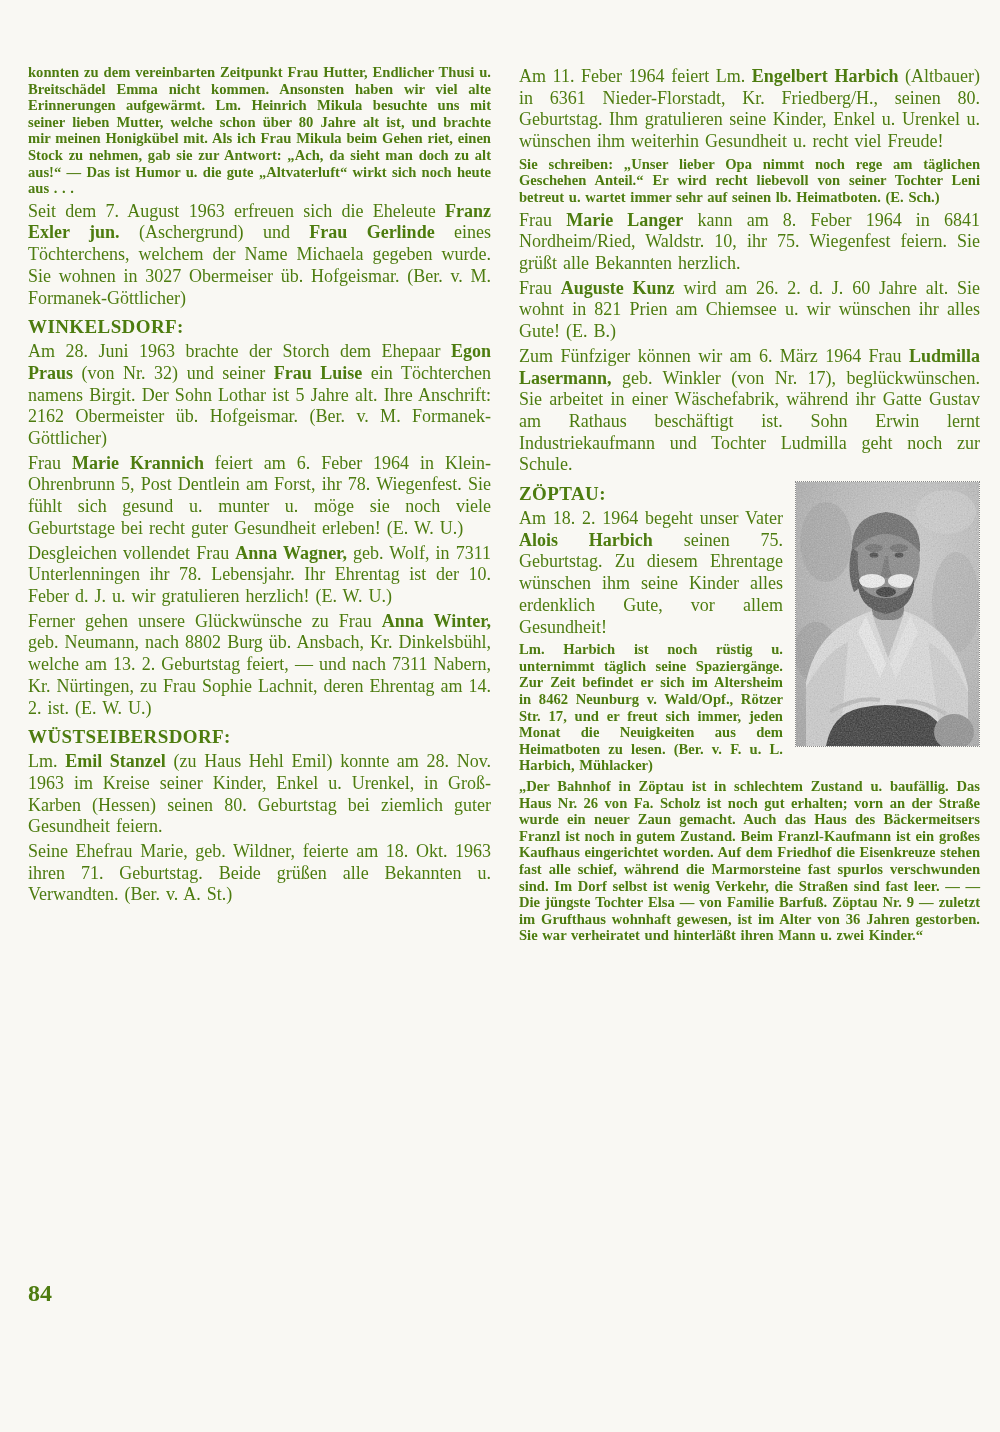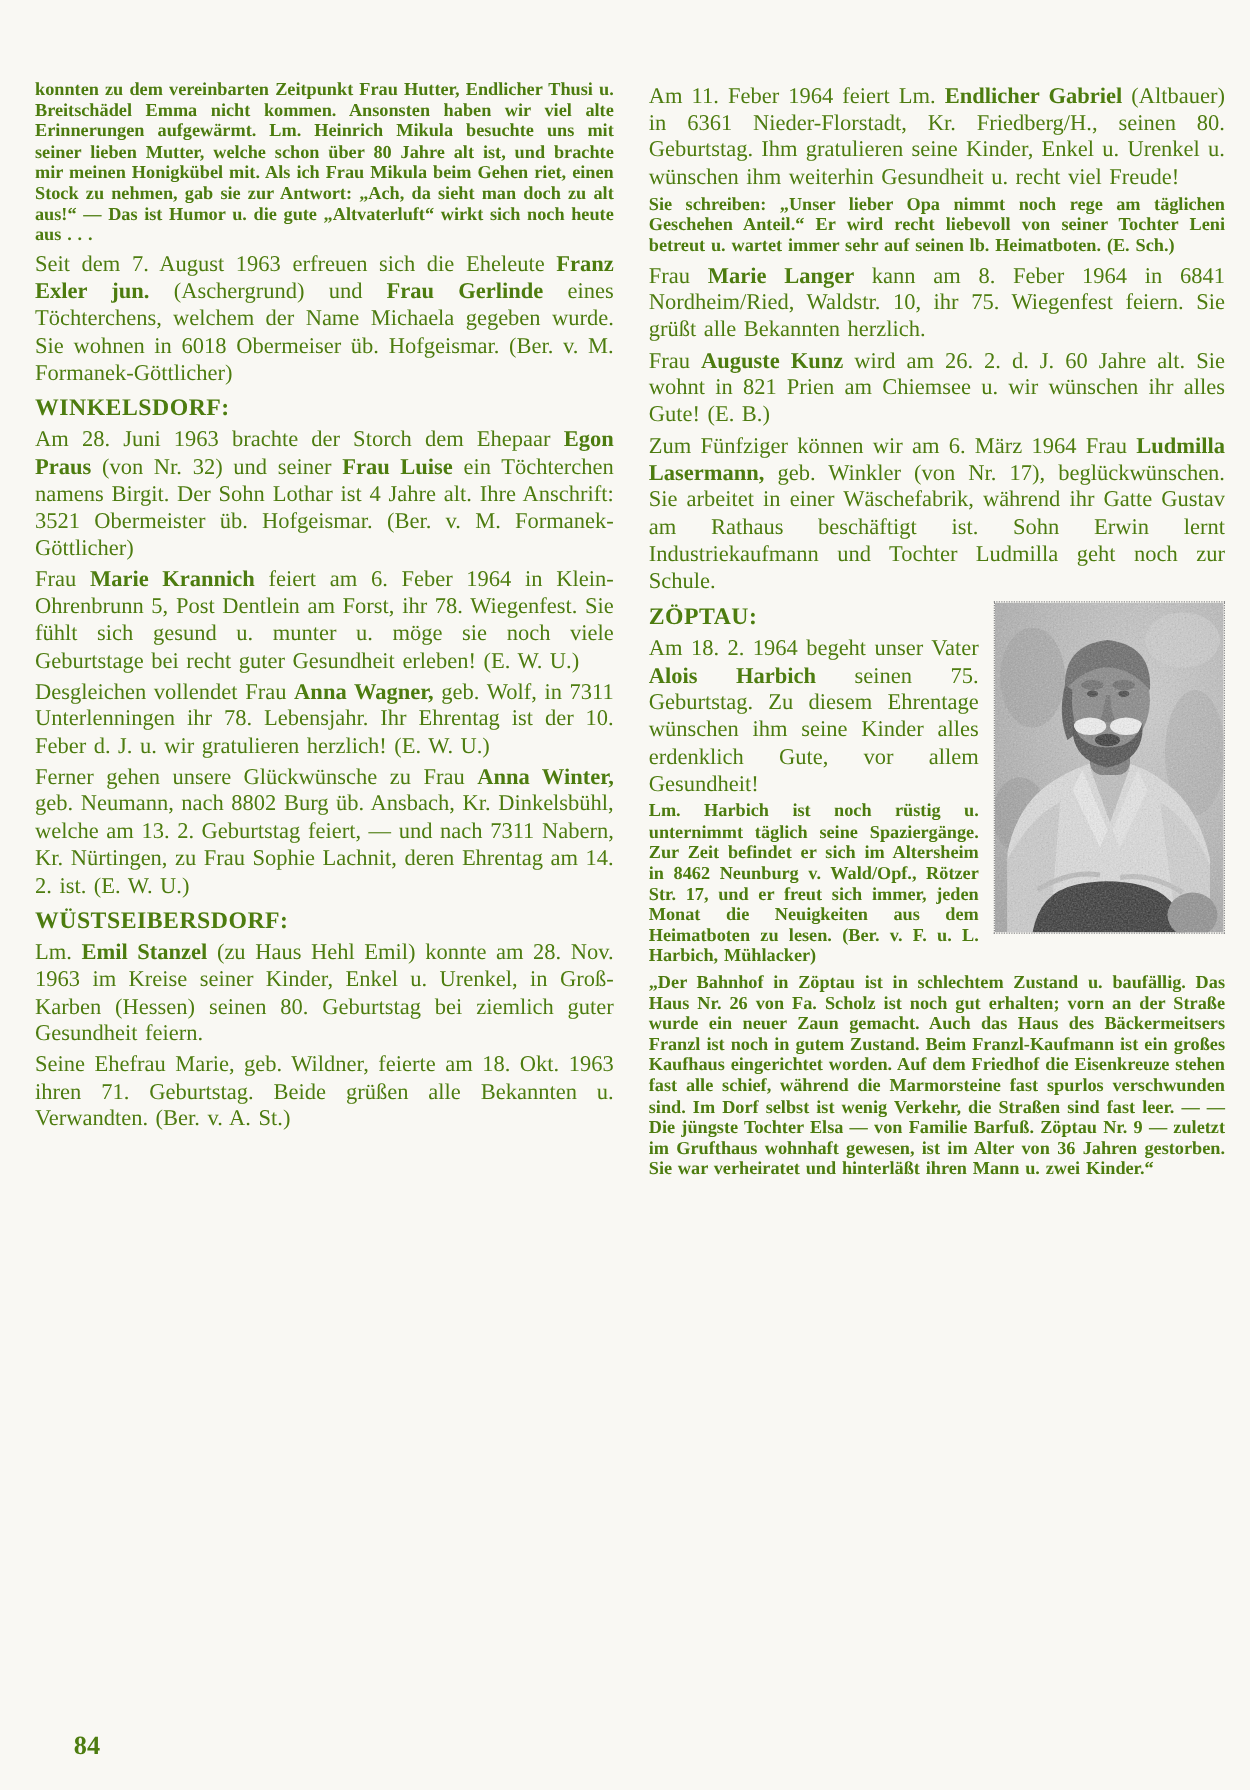--- a/index.html
+++ b/index.html
@@ -36,54 +36,53 @@
   .heading{
     font-weight:bold;
     font-size:19px;
     line-height:22px;
     margin:7px 0 3px 0;
     letter-spacing:.4px;
   }
   .b{font-weight:bold;}
   .page-number{
     position:absolute;
-    left:28px;top:1384px;
-    font-size:21px;
+    left:28px;top:1280px;
+    font-size:24px;
     font-weight:bold;
-    margin-left:31px;
   }
   .photo-frame{
     float:right;
     width:185px;height:266px;
     margin:2px 0 8px 12px;
     border:1px dotted #8a877f;
     box-sizing:border-box;
     overflow:hidden;
     filter:grayscale(100%) contrast(108%) brightness(102%);
   }
   .photo-frame svg{display:block;}
 </style>
 </head>
 <body>
 
 <div class="page">
   <div class="col col-left" id="col-left">
       <p class="para small"><span>konnten zu dem vereinbarten Zeitpunkt Frau Hutter, Endlicher Thusi u. Breitschädel Emma nicht kommen. Ansonsten haben wir viel alte Erinnerungen aufgewärmt. Lm. Heinrich Mikula besuchte uns mit seiner lieben Mutter, welche schon über 80 Jahre alt ist, und brachte mir meinen Honigkübel mit. Als ich Frau Mikula beim Gehen riet, einen Stock zu nehmen, gab sie zur Antwort: „Ach, da sieht man doch zu alt aus!“ — Das ist Humor u. die gute „Altvaterluft“ wirkt sich noch heute aus . . .</span></p>
-      <p class="para body"><span>Seit dem 7. August 1963 erfreuen sich die Eheleute </span><span class="b">Franz Exler jun.</span><span> (Aschergrund) und </span><span class="b">Frau Gerlinde</span><span> eines Töchterchens, welchem der Name Michaela gegeben wurde. Sie wohnen in 6018 Obermeiser üb. Hofgeismar. (Ber. v. M. Formanek-Göttlicher)</span></p>
+      <p class="para body"><span>Seit dem 7. August 1963 erfreuen sich die Eheleute </span><span class="b">Franz Exler jun.</span><span> (Aschergrund) und </span><span class="b">Frau Gerlinde</span><span> eines Töchterchens, welchem der Name Michaela gegeben wurde. Sie wohnen in 3027 Obermeiser üb. Hofgeismar. (Ber. v. M. Formanek-Göttlicher)</span></p>
       <div class="heading">WINKELSDORF:</div>
-      <p class="para body"><span>Am 28. Juni 1963 brachte der Storch dem Ehepaar </span><span class="b">Egon Praus</span><span> (von Nr. 32) und seiner </span><span class="b">Frau Luise</span><span> ein Töchterchen namens Birgit. Der Sohn Lothar ist 4 Jahre alt. Ihre Anschrift: 3521 Obermeister üb. Hofgeismar. (Ber. v. M. Formanek-Göttlicher)</span></p>
+      <p class="para body"><span>Am 28. Juni 1963 brachte der Storch dem Ehepaar </span><span class="b">Egon Praus</span><span> (von Nr. 32) und seiner </span><span class="b">Frau Luise</span><span> ein Töchterchen namens Birgit. Der Sohn Lothar ist 5 Jahre alt. Ihre Anschrift: 2162 Obermeister üb. Hofgeismar. (Ber. v. M. Formanek-Göttlicher)</span></p>
       <p class="para body"><span>Frau </span><span class="b">Marie Krannich</span><span> feiert am 6. Feber 1964 in Klein-Ohrenbrunn 5, Post Dentlein am Forst, ihr 78. Wiegenfest. Sie fühlt sich gesund u. munter u. möge sie noch viele Geburtstage bei recht guter Gesundheit erleben! (E. W. U.)</span></p>
       <p class="para body"><span>Desgleichen vollendet Frau </span><span class="b">Anna Wagner,</span><span> geb. Wolf, in 7311 Unterlenningen ihr 78. Lebensjahr. Ihr Ehrentag ist der 10. Feber d. J. u. wir gratulieren herzlich! (E. W. U.)</span></p>
       <p class="para body"><span>Ferner gehen unsere Glückwünsche zu Frau </span><span class="b">Anna Winter,</span><span> geb. Neumann, nach 8802 Burg üb. Ansbach, Kr. Dinkelsbühl, welche am 13. 2. Geburtstag feiert, — und nach 7311 Nabern, Kr. Nürtingen, zu Frau Sophie Lachnit, deren Ehrentag am 14. 2. ist. (E. W. U.)</span></p>
       <div class="heading">WÜSTSEIBERSDORF:</div>
       <p class="para body"><span>Lm. </span><span class="b">Emil Stanzel</span><span> (zu Haus Hehl Emil) konnte am 28. Nov. 1963 im Kreise seiner Kinder, Enkel u. Urenkel, in Groß-Karben (Hessen) seinen 80. Geburtstag bei ziemlich guter Gesundheit feiern.</span></p>
       <p class="para body"><span>Seine Ehefrau Marie, geb. Wildner, feierte am 18. Okt. 1963 ihren 71. Geburtstag. Beide grüßen alle Bekannten u. Verwandten. (Ber. v. A. St.)</span></p>
     </div>
   <div class="col col-right" id="col-right">
-      <p class="para body"><span>Am 11. Feber 1964 feiert Lm. </span><span class="b">Endlicher Gabriel</span><span> (Altbauer) in 6361 Nieder-Florstadt, Kr. Friedberg/H., seinen 80. Geburtstag. Ihm gratulieren seine Kinder, Enkel u. Urenkel u. wünschen ihm weiterhin Gesundheit u. recht viel Freude!</span></p>
+      <p class="para body"><span>Am 11. Feber 1964 feiert Lm. </span><span class="b">Engelbert Harbich</span><span> (Altbauer) in 6361 Nieder-Florstadt, Kr. Friedberg/H., seinen 80. Geburtstag. Ihm gratulieren seine Kinder, Enkel u. Urenkel u. wünschen ihm weiterhin Gesundheit u. recht viel Freude!</span></p>
       <p class="para small"><span>Sie schreiben: „Unser lieber Opa nimmt noch rege am täglichen Geschehen Anteil.“ Er wird recht liebevoll von seiner Tochter Leni betreut u. wartet immer sehr auf seinen lb. Heimatboten. (E. Sch.)</span></p>
       <p class="para body"><span>Frau </span><span class="b">Marie Langer</span><span> kann am 8. Feber 1964 in 6841 Nordheim/Ried, Waldstr. 10, ihr 75. Wiegenfest feiern. Sie grüßt alle Bekannten herzlich.</span></p>
       <p class="para body"><span>Frau </span><span class="b">Auguste Kunz</span><span> wird am 26. 2. d. J. 60 Jahre alt. Sie wohnt in 821 Prien am Chiemsee u. wir wünschen ihr alles Gute! (E. B.)</span></p>
       <p class="para body"><span>Zum Fünfziger können wir am 6. März 1964 Frau </span><span class="b">Ludmilla Lasermann,</span><span> geb. Winkler (von Nr. 17), beglückwünschen. Sie arbeitet in einer Wäschefabrik, während ihr Gatte Gustav am Rathaus beschäftigt ist. Sohn Erwin lernt Industriekaufmann und Tochter Ludmilla geht noch zur Schule.</span></p>
       <div class="photo-frame">
     <svg width="183" height="264" viewBox="0 0 183 264" xmlns="http://www.w3.org/2000/svg">
       <defs>
         <filter id="grain" x="0" y="0" width="100%" height="100%">
           <feTurbulence type="fractalNoise" baseFrequency="0.75" numOctaves="2" seed="11" stitchTiles="stitch"></feTurbulence>
           <feColorMatrix type="saturate" values="0"></feColorMatrix>

